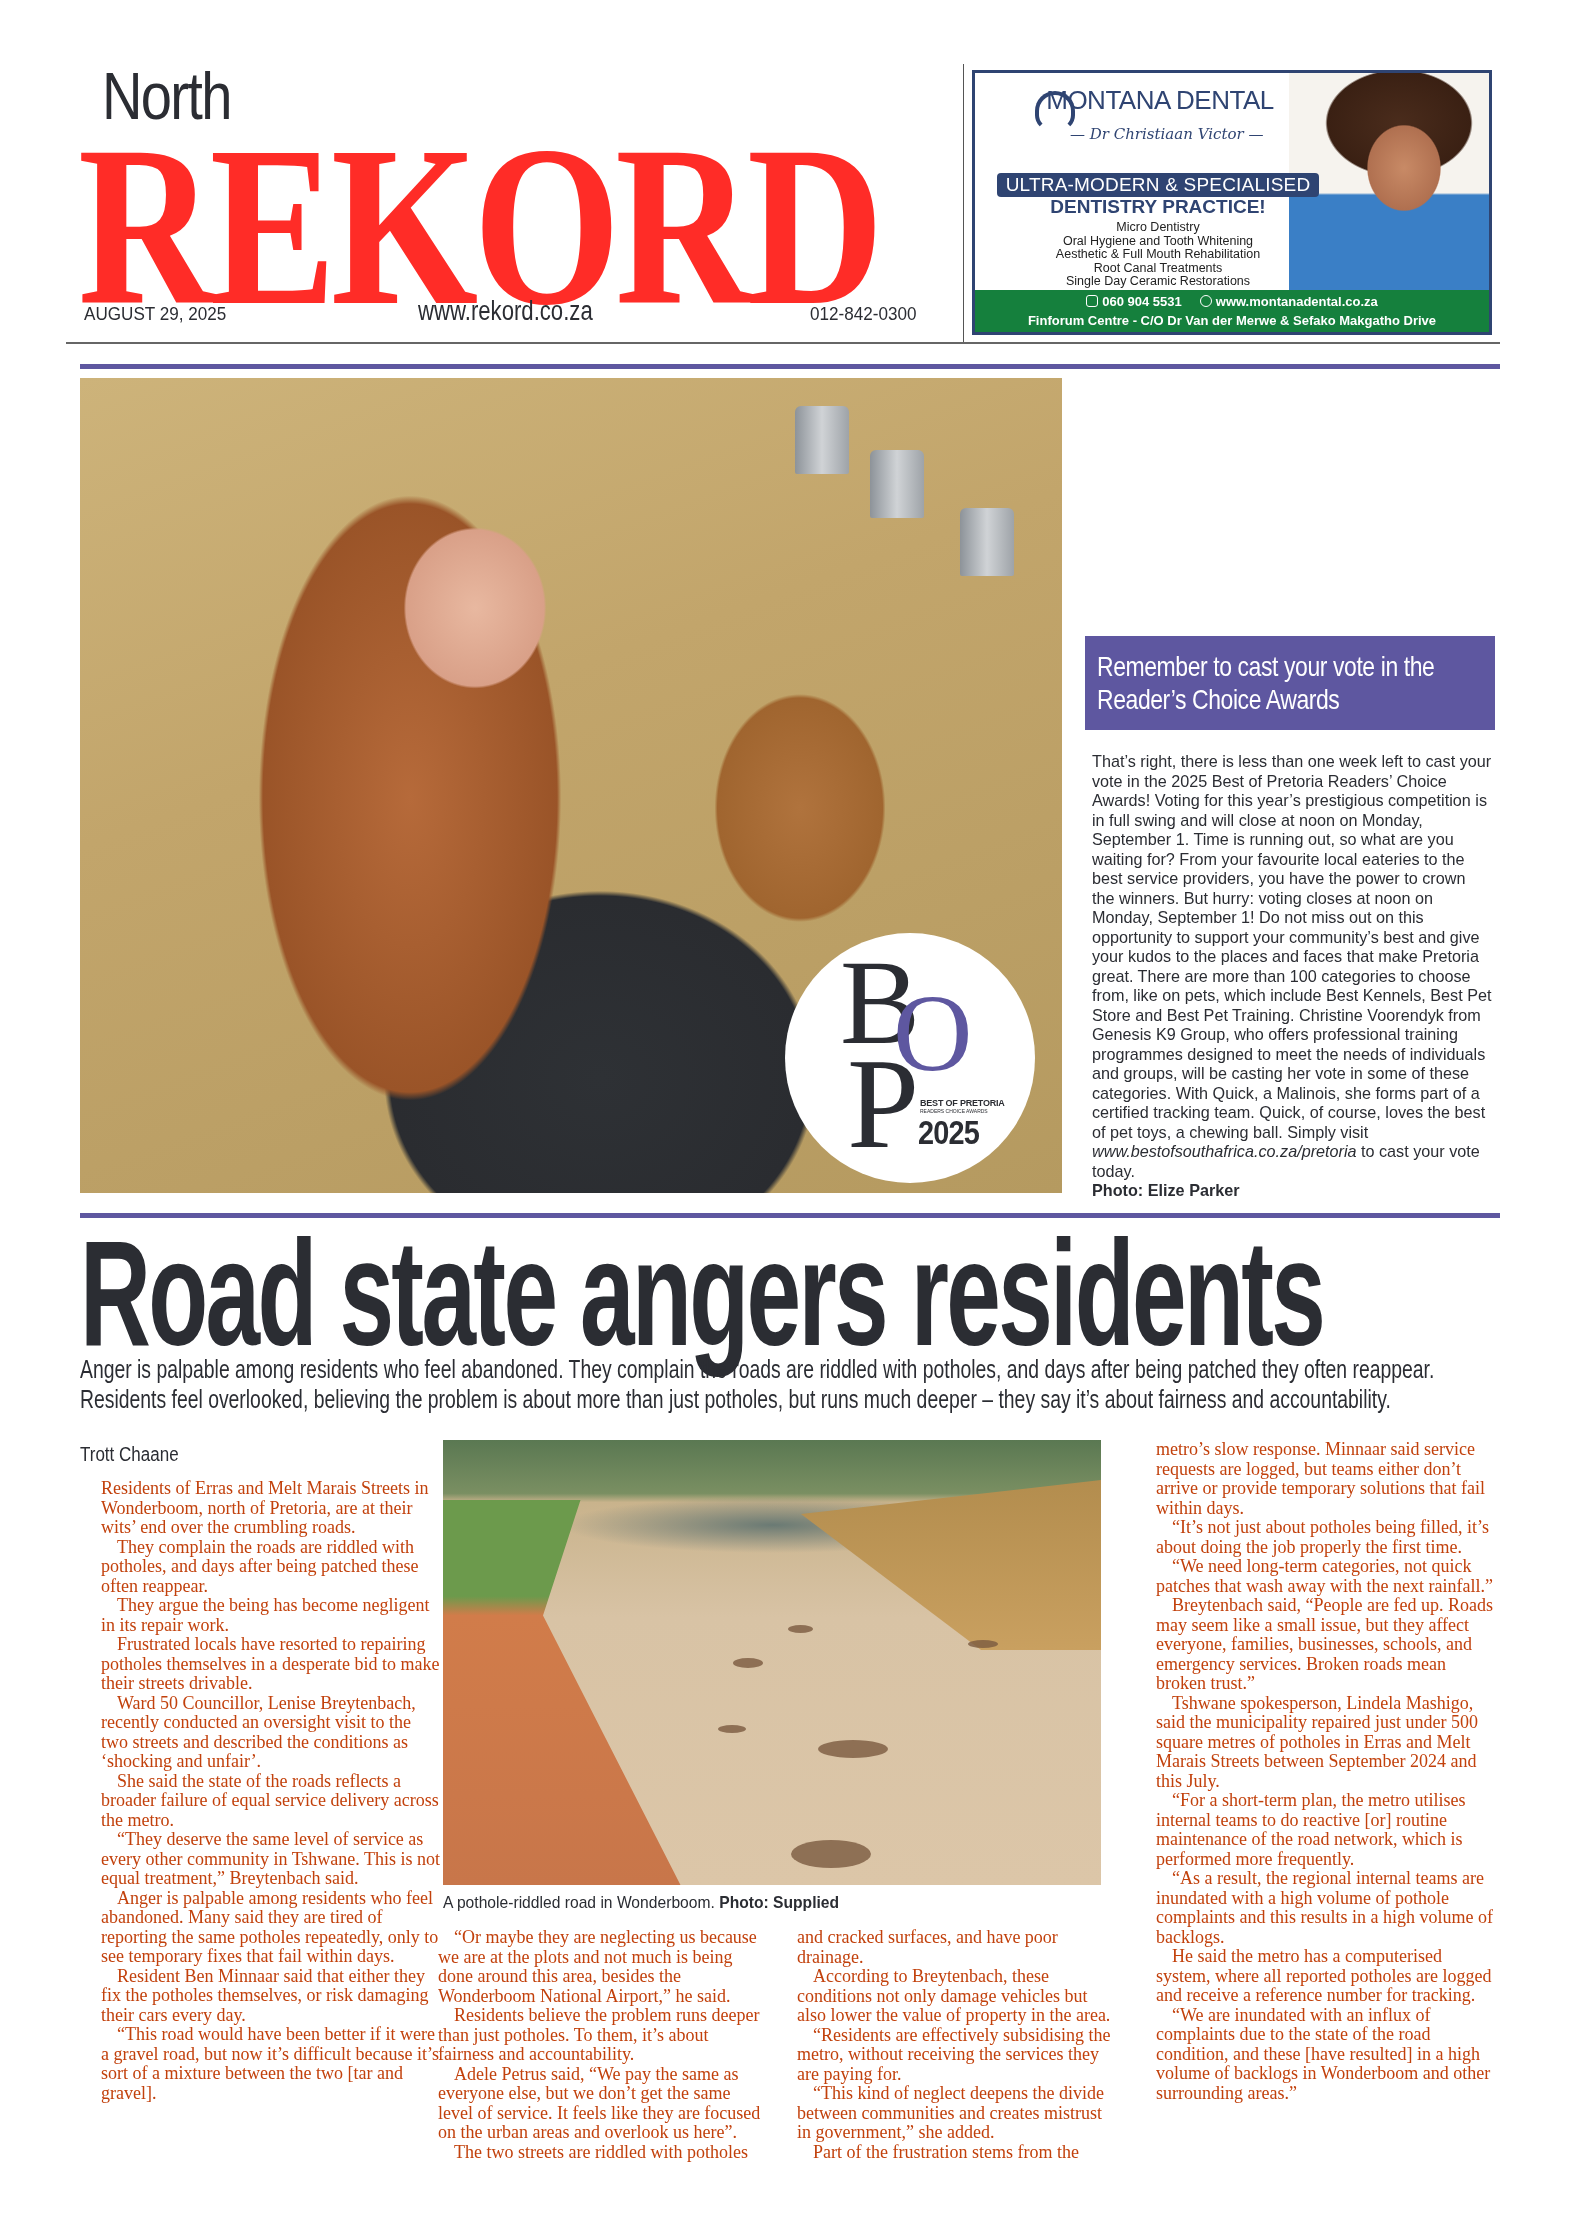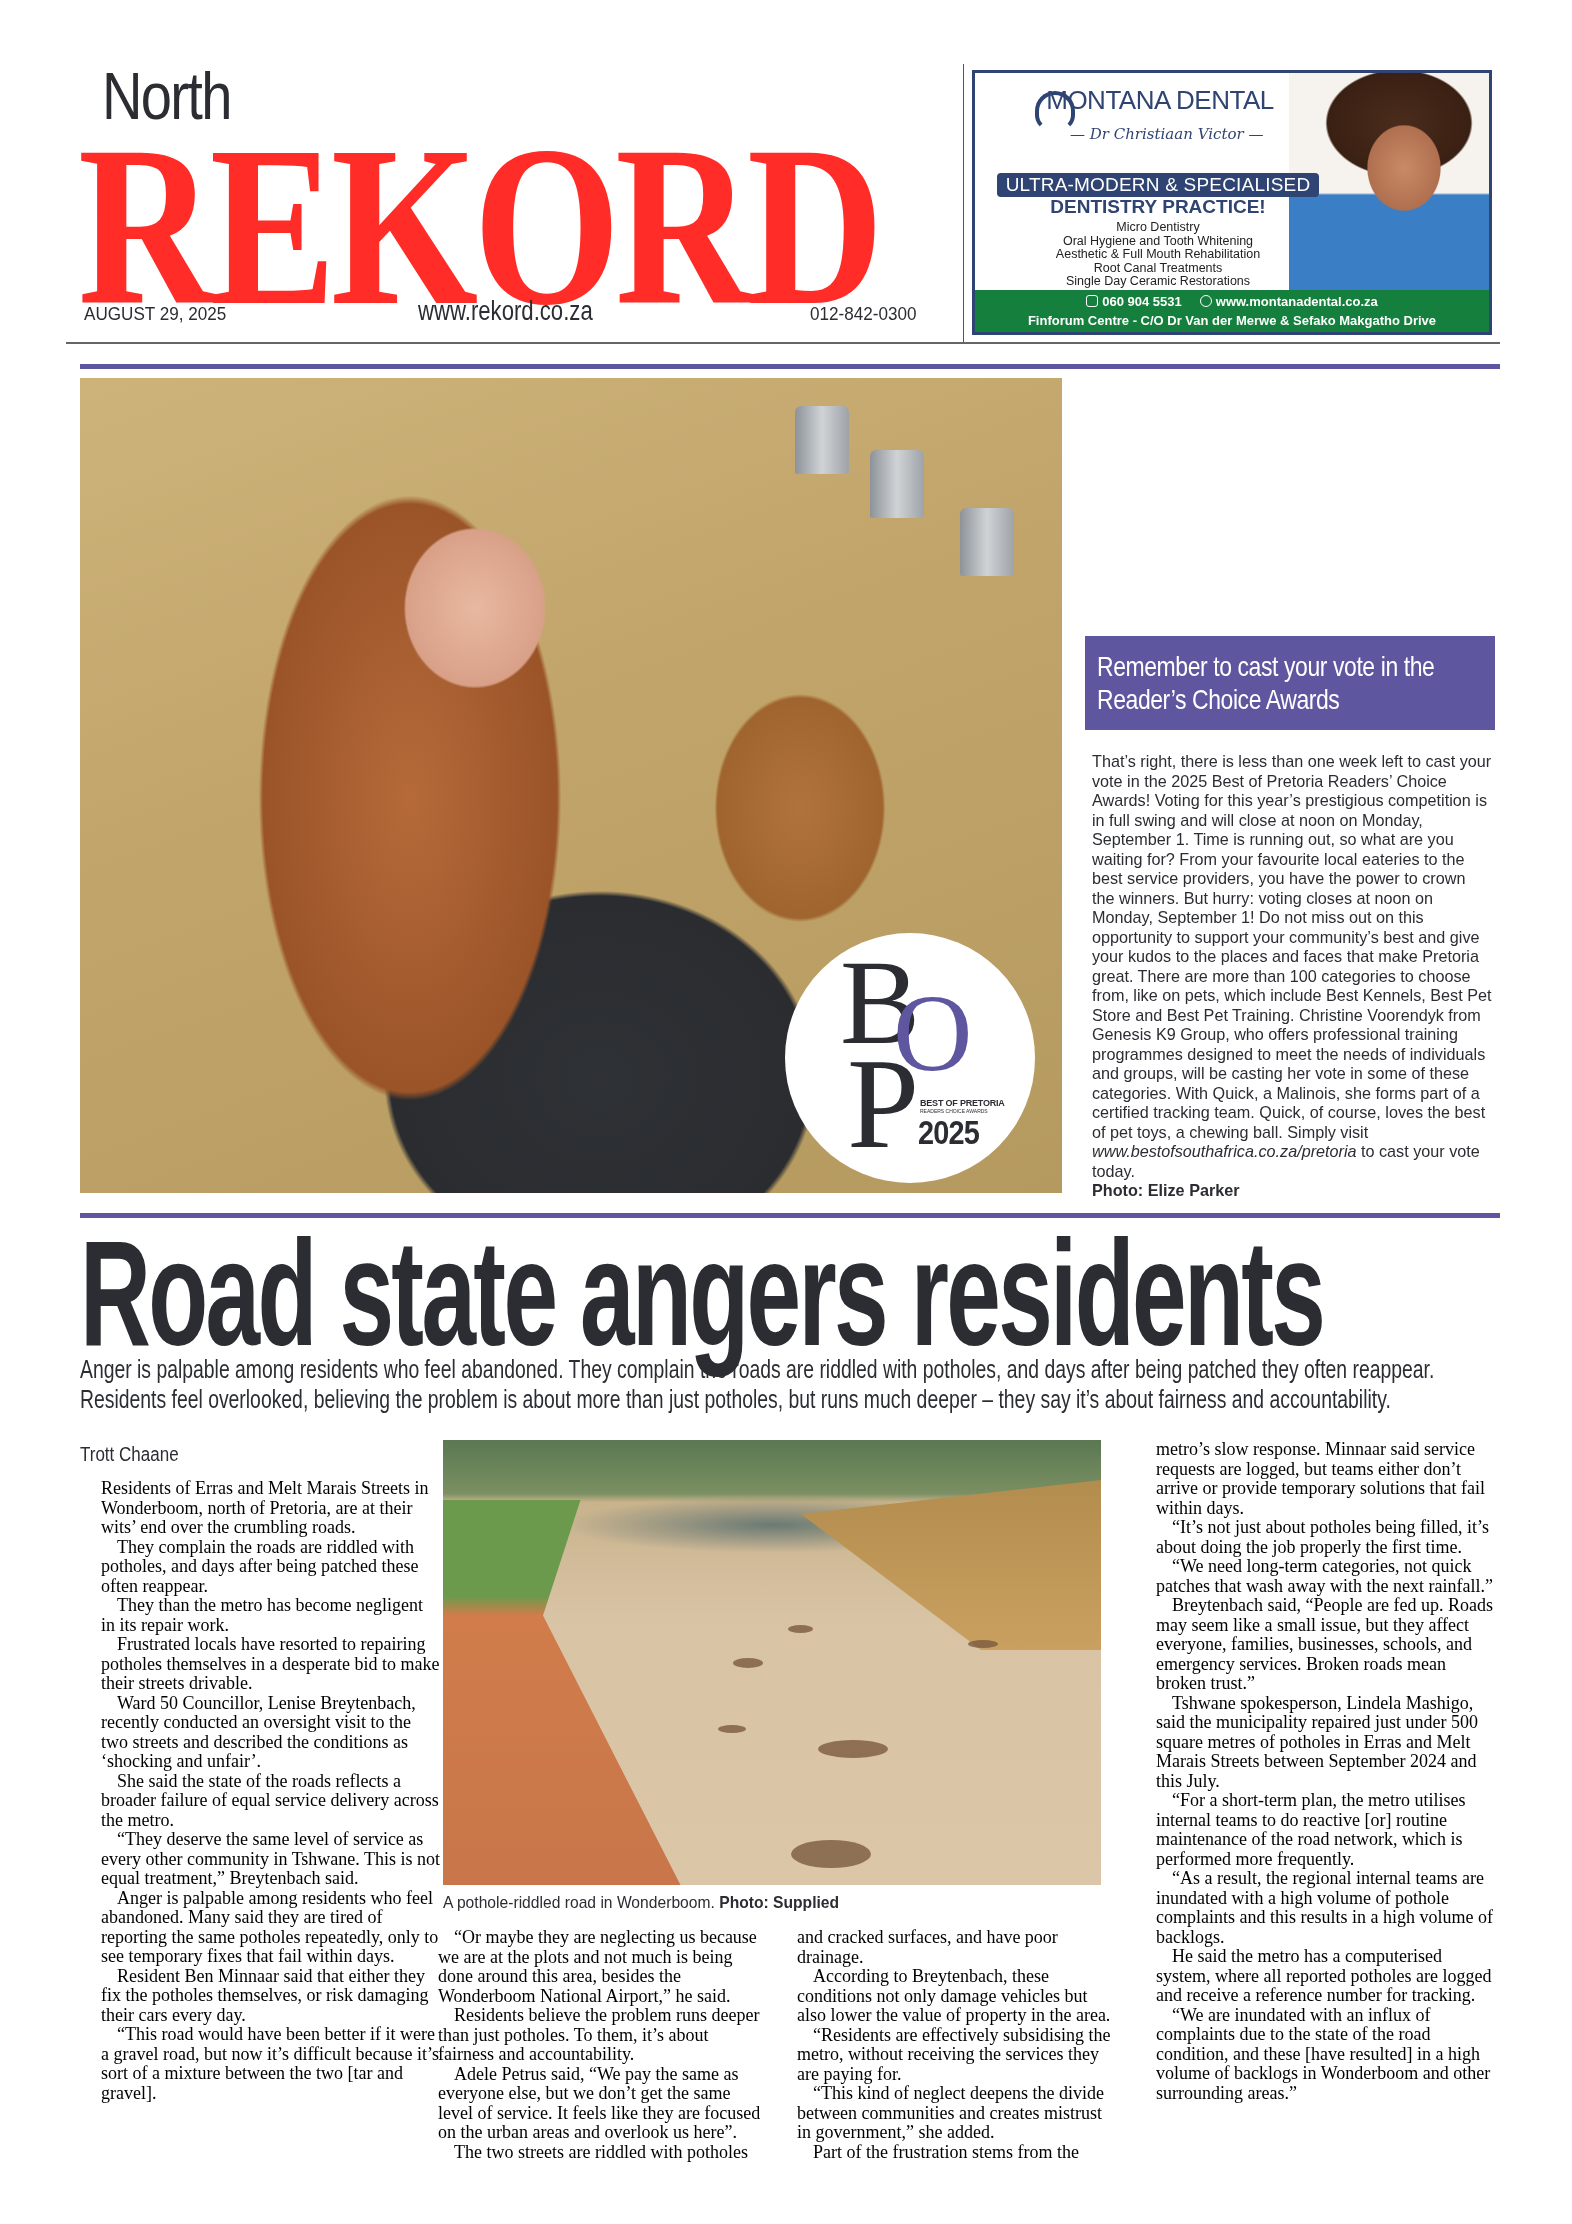--- a/index.html
+++ b/index.html
@@ -61,21 +61,21 @@
   .side-credit { font-weight: bold; }
 
   .purple-rule2 { left: 80px; top: 1213px; width: 1420px; height: 5px; background: #5e57a0; }
 
   
   .headline { left: 80px; top: 1218px; font-family: "Liberation Sans", sans-serif; font-weight: bold; font-size: 150px; color: #2b2d33; letter-spacing: -4px; line-height: 1; transform: scaleX(0.654); transform-origin: left top; white-space: nowrap; }
   .dek { left: 80px; top: 1354px; font-size: 26px; line-height: 30px; color: #2b2d33; transform: scaleX(0.745); transform-origin: left top; white-space: nowrap; }
 
   
   .byline { left: 80px; top: 1443px; font-size: 20px; color: #2b2d33; transform: scaleX(0.85); transform-origin: left top; }
-  .col { font-family: "Liberation Serif", serif; font-size: 18px; line-height: 19.5px; color: #000000; }
+  .col { font-family: "Liberation Serif", serif; font-size: 18px; line-height: 19.5px; color: #c2410c; }
   .col p { text-indent: 16px; }
   .col p.first { text-indent: 0; }
   .col1 { left: 80px; top: 1479px; width: 340px; margin-left: 21px; }
   .col2 { left: 438px; top: 1928px; width: 330px; }
   .col3 { left: 797px; top: 1928px; width: 315px; }
   .col4 { left: 1156px; top: 1440px; width: 340px; }
 
   .road-photo { left: 443px; top: 1440px; width: 658px; height: 445px; overflow: hidden;
     background:
       radial-gradient(ellipse 300px 40px at 330px 85px, #6a7a74 0%, transparent 70%),
@@ -155,21 +155,21 @@
 <div class="abs dek">
   <div>Anger is palpable among residents who feel abandoned. They complain the roads are riddled with potholes, and days after being patched they often reappear.</div>
   <div>Residents feel overlooked, believing the problem is about more than just potholes, but runs much deeper – they say it’s about fairness and accountability.</div>
 </div>
 
 <div class="abs byline">Trott Chaane</div>
 
 <div class="abs col col1">
   <p class="first">Residents of Erras and Melt Marais Streets in Wonderboom, north of Pretoria, are at their wits’ end over the crumbling roads.</p>
   <p>They complain the roads are riddled with potholes, and days after being patched these often reappear.</p>
-  <p>They than the metro has become negligent in its repair work.</p>
+  <p>They argue the being has become negligent in its repair work.</p>
   <p>Frustrated locals have resorted to repairing potholes themselves in a desperate bid to make their streets drivable.</p>
   <p>Ward 50 Councillor, Lenise Breytenbach, recently conducted an oversight visit to the two streets and described the conditions as ‘shocking and unfair’.</p>
   <p>She said the state of the roads reflects a broader failure of equal service delivery across the metro.</p>
   <p>“They deserve the same level of service as every other community in Tshwane. This is not equal treatment,” Breytenbach said.</p>
   <p>Anger is palpable among residents who feel abandoned. Many said they are tired of reporting the same potholes repeatedly, only to see temporary fixes that fail within days.</p>
   <p>Resident Ben Minnaar said that either they fix the potholes themselves, or risk damaging their cars every day.</p>
   <p>“This road would have been better if it were a gravel road, but now it’s difficult because it’s sort of a mixture between the two [tar and gravel].</p>
 </div>
 
 <div class="abs road-photo">

